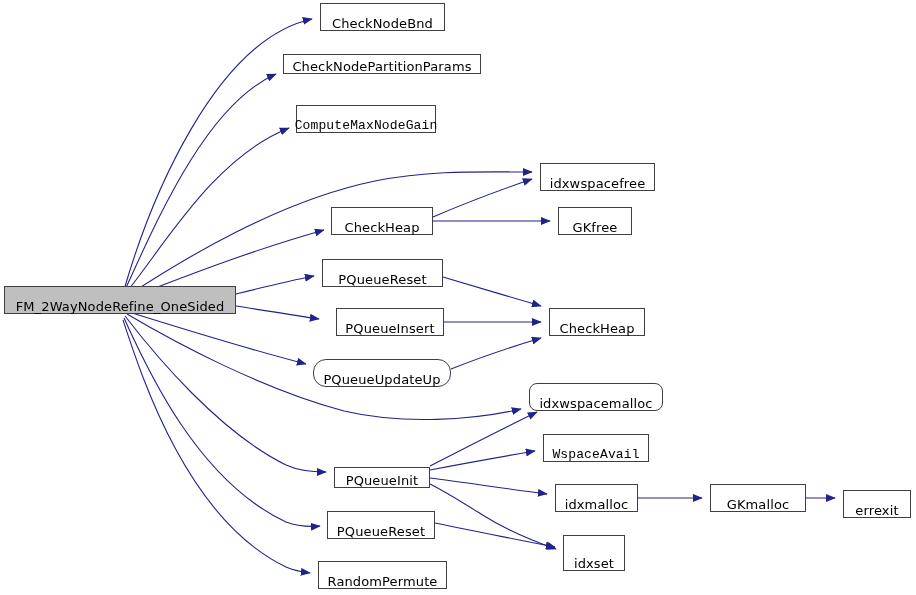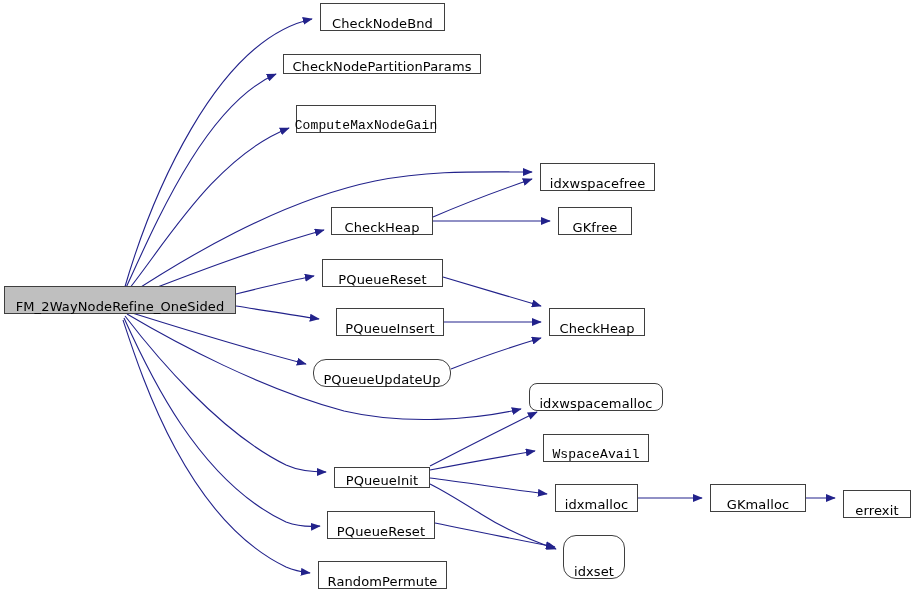--- a/index.html
+++ b/index.html
@@ -135,20 +135,20 @@
       </div>
       <div class="node" style="left: 710px; top: 484px; width: 96px; height: 28px;">
         <span class="node-label">GKmalloc</span>
       </div>
       <div class="node" style="left: 843px; top: 484px; width: 68px; height: 28px; margin-top: 6px;">
         <span class="node-label">errexit</span>
       </div>
       <div class="node" style="left: 327px; top: 511px; width: 108px; height: 28px;">
         <span class="node-label">PQueueReset</span>
       </div>
-      <div class="node" style="left: 563px; top: 535px; width: 62px; height: 44px; border-radius: 13px;">
+      <div class="node" style="left: 563px; top: 535px; width: 62px; height: 36px;">
         <span class="node-label">idxset</span>
       </div>
       <div class="node" style="left: 318px; top: 561px; width: 129px; height: 28px;">
         <span class="node-label">RandomPermute</span>
       </div>
     </div>
 </div>
 
 </body></html>

